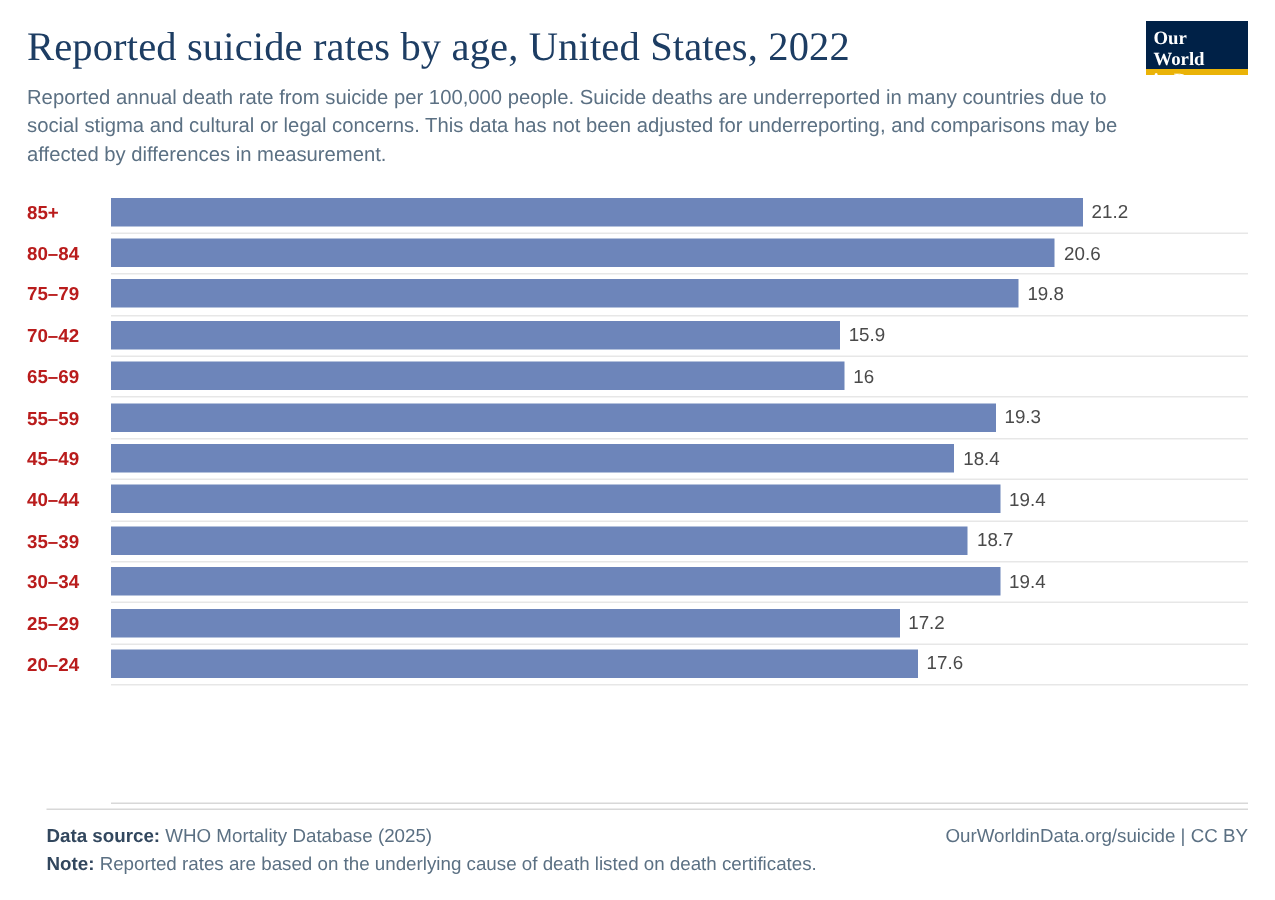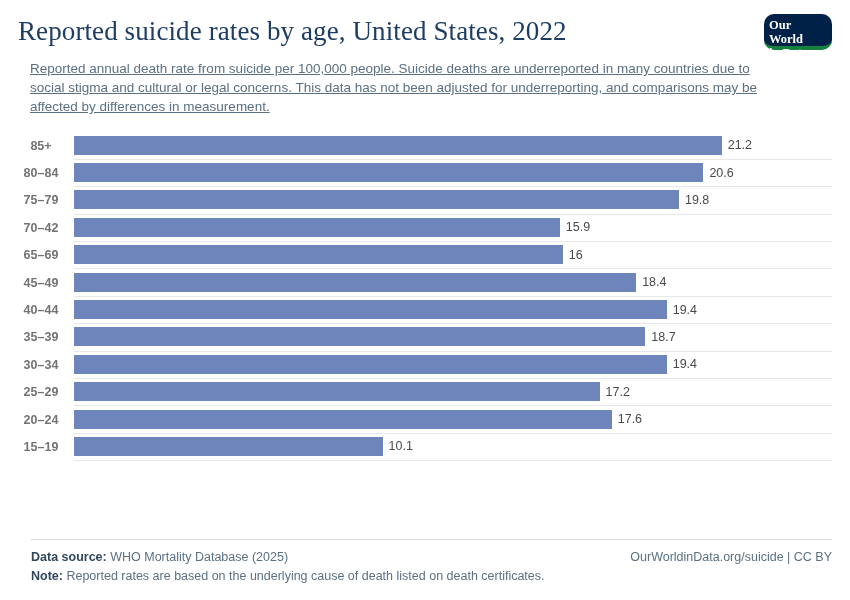--- a/index.html
+++ b/index.html
@@ -31,61 +31,59 @@
     font-weight: 400;
     color: #1d3d63;
     margin: 0 0 8px 0;
     letter-spacing: 0.1px;
   }
   .subtitle {
     font-size: 13.5px;
     line-height: 19px;
     color: #5b7083;
     max-width: 745px;
-    margin: 12px;
-    text-decoration: underline;
+    margin: 0;
   }
   .owid-logo {
     position: absolute;
     top: -2px;
     right: 0;
     width: 68px;
     height: 36px;
     background: #002147;
     color: #ffffff;
     font-family: "Liberation Serif", serif;
     font-weight: bold;
     font-size: 12.5px;
     line-height: 14px;
     padding: 4px 5px 0 5px;
     box-sizing: border-box;
-    border-bottom: 4px solid #15803d;
-    border-radius: 10px;
+    border-bottom: 4px solid #eab308;
   }
   .owid-logo span {
     display: block;
   }
   
   .chart {
     position: relative;
     margin-top: 16px;
     height: 408px;
   }
   .row {
     display: flex;
     align-items: center;
     height: 27.4px;
   }
   .row-label {
     width: 46px;
-    text-align: center;
+    text-align: left;
     padding-right: 10px;
     font-size: 12.5px;
     font-weight: bold;
-    color: #737373;
+    color: #b91c1c;
     flex: none;
     white-space: nowrap;
   }
   .row-track {
     position: relative;
     flex: 1 1 auto;
     height: 100%;
     display: flex;
     align-items: center;
     border-bottom: 1px solid #e7e7e7;
@@ -178,20 +176,27 @@
         </div>
       </div>
       <div class="row">
         <div class="row-label">65–69</div>
         <div class="row-track">
           <div class="bar" style="background: rgb(109, 133, 186); width: 488.851px;"></div>
           <div class="bar-value">16</div>
         </div>
       </div>
       <div class="row">
+        <div class="row-label">55–59</div>
+        <div class="row-track">
+          <div class="bar" style="background: rgb(109, 133, 186); width: 589.677px;"></div>
+          <div class="bar-value">19.3</div>
+        </div>
+      </div>
+      <div class="row">
         <div class="row-label">45–49</div>
         <div class="row-track">
           <div class="bar" style="background: rgb(109, 133, 186); width: 562.179px;"></div>
           <div class="bar-value">18.4</div>
         </div>
       </div>
       <div class="row">
         <div class="row-label">40–44</div>
         <div class="row-track">
           <div class="bar" style="background: rgb(109, 133, 186); width: 592.732px;"></div>
@@ -217,27 +222,20 @@
         <div class="row-track">
           <div class="bar" style="background: rgb(109, 133, 186); width: 525.515px;"></div>
           <div class="bar-value">17.2</div>
         </div>
       </div>
       <div class="row">
         <div class="row-label">20–24</div>
         <div class="row-track">
           <div class="bar" style="background: rgb(109, 133, 186); width: 537.736px;"></div>
           <div class="bar-value">17.6</div>
-        </div>
-      </div>
-      <div class="row">
-        <div class="row-label">15–19</div>
-        <div class="row-track">
-          <div class="bar" style="background: rgb(109, 133, 186); width: 308.587px;"></div>
-          <div class="bar-value">10.1</div>
         </div>
       </div>
       <div class="axis-line"></div>
   </div>
 
   <div class="footer">
     <div class="footer-line">
       <div>
         <strong>Data source:</strong>
         <span>WHO Mortality Database (2025)</span>

